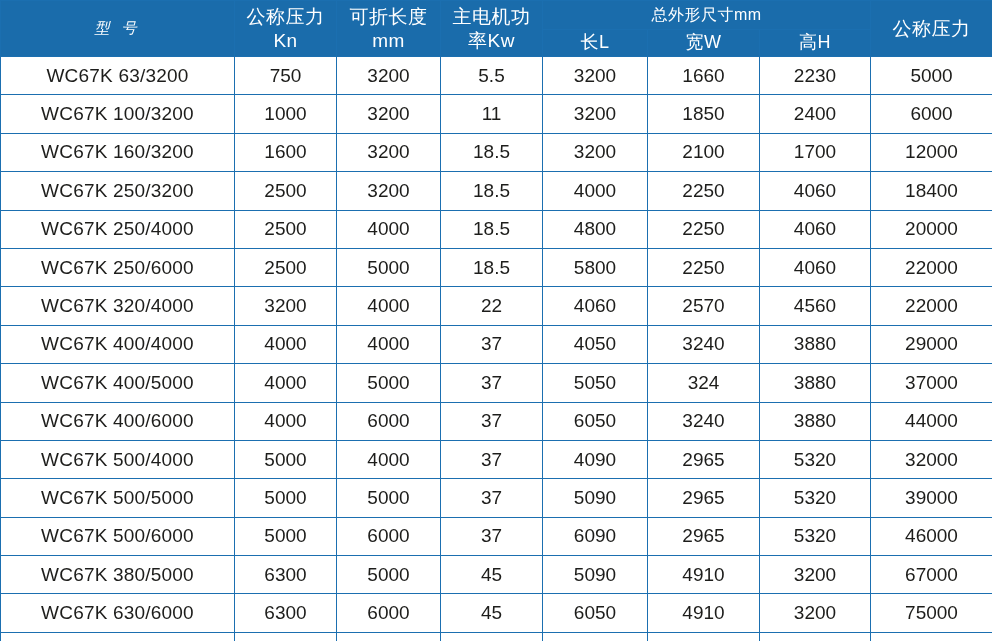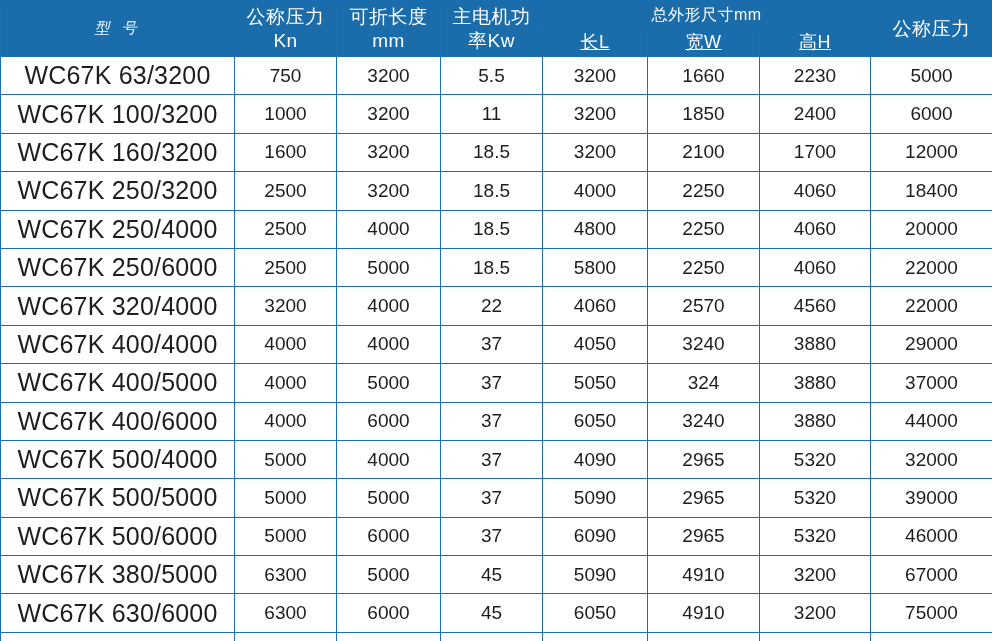--- a/index.html
+++ b/index.html
@@ -48,35 +48,34 @@
     font-size: 16px;
   }
   thead th.sub {
     font-size: 18px;
   }
   thead tr.row-top th {
     height: 28px;
   }
   thead tr.row-bottom th {
     height: 26px;
-    text-decoration: underline;
   }
   thead th.model {
     letter-spacing: 4px;
     font-size: 15px;
     font-style: italic;
   }
   tbody td {
     height: 37.4px;
     font-size: 19px;
     color: #1d1d1b;
     background: #ffffff;
   }
   tbody td.model-cell {
-    font-size: 25px;
+    font-size: 19px;
     letter-spacing: 0.2px;
   }
 </style>
 </head>
 <body>
 
 <table id="spec-table">
   <colgroup>
     <col class="c0">
       <col class="c1">

